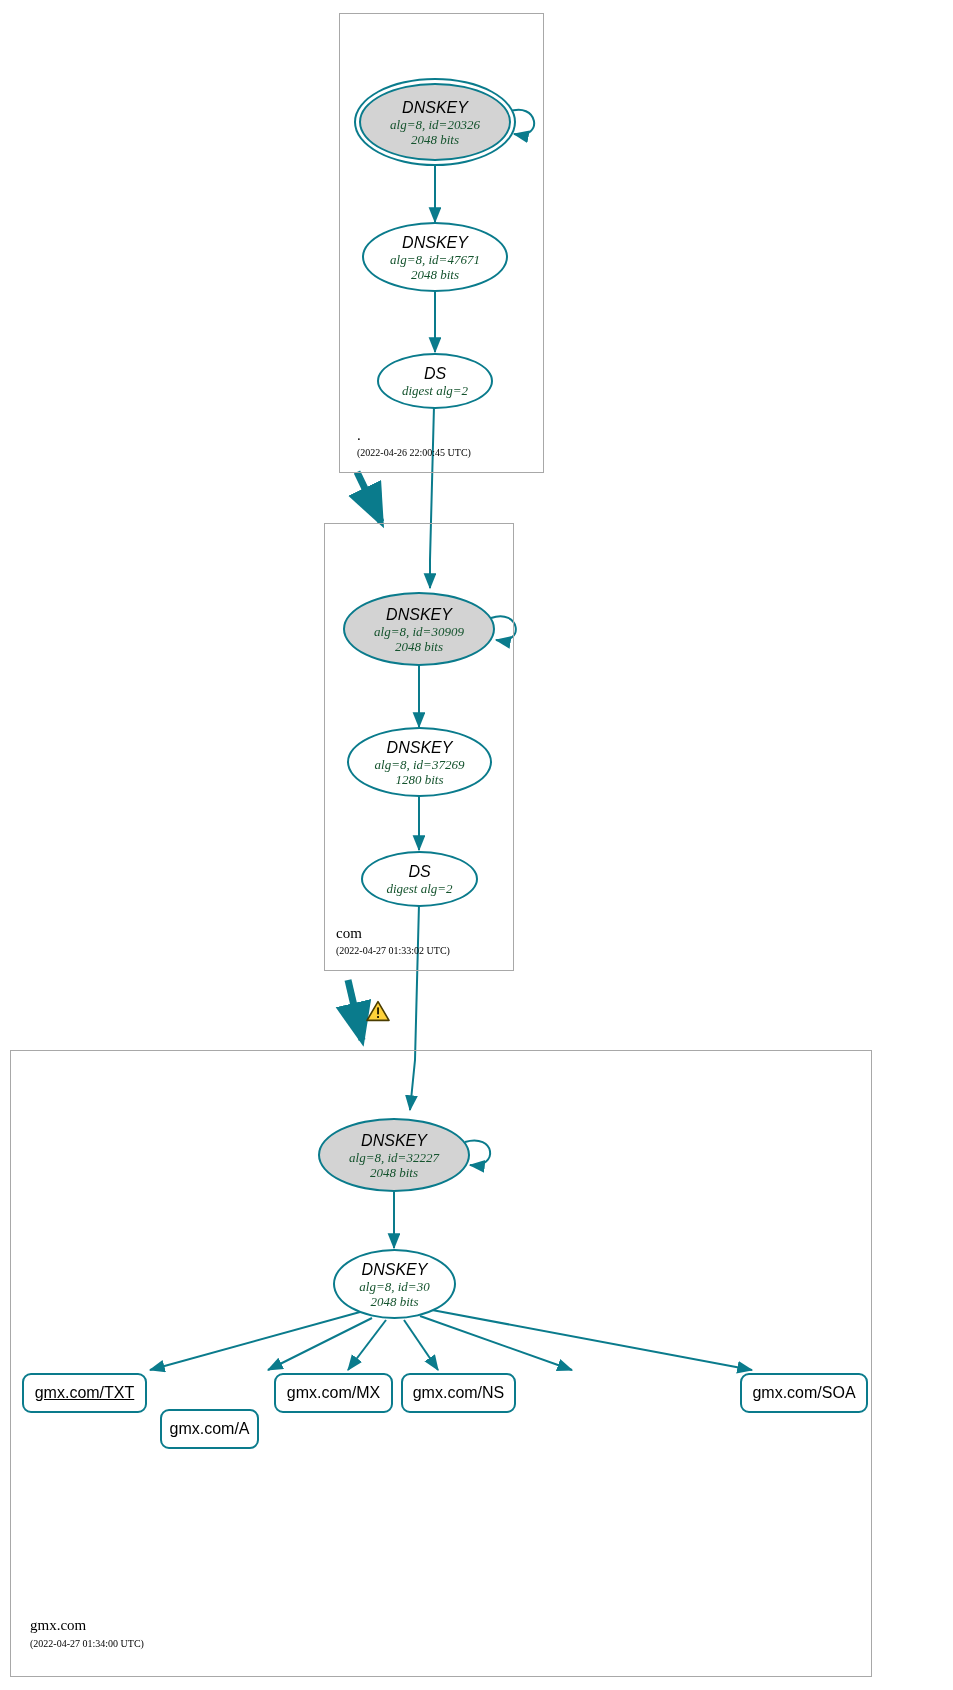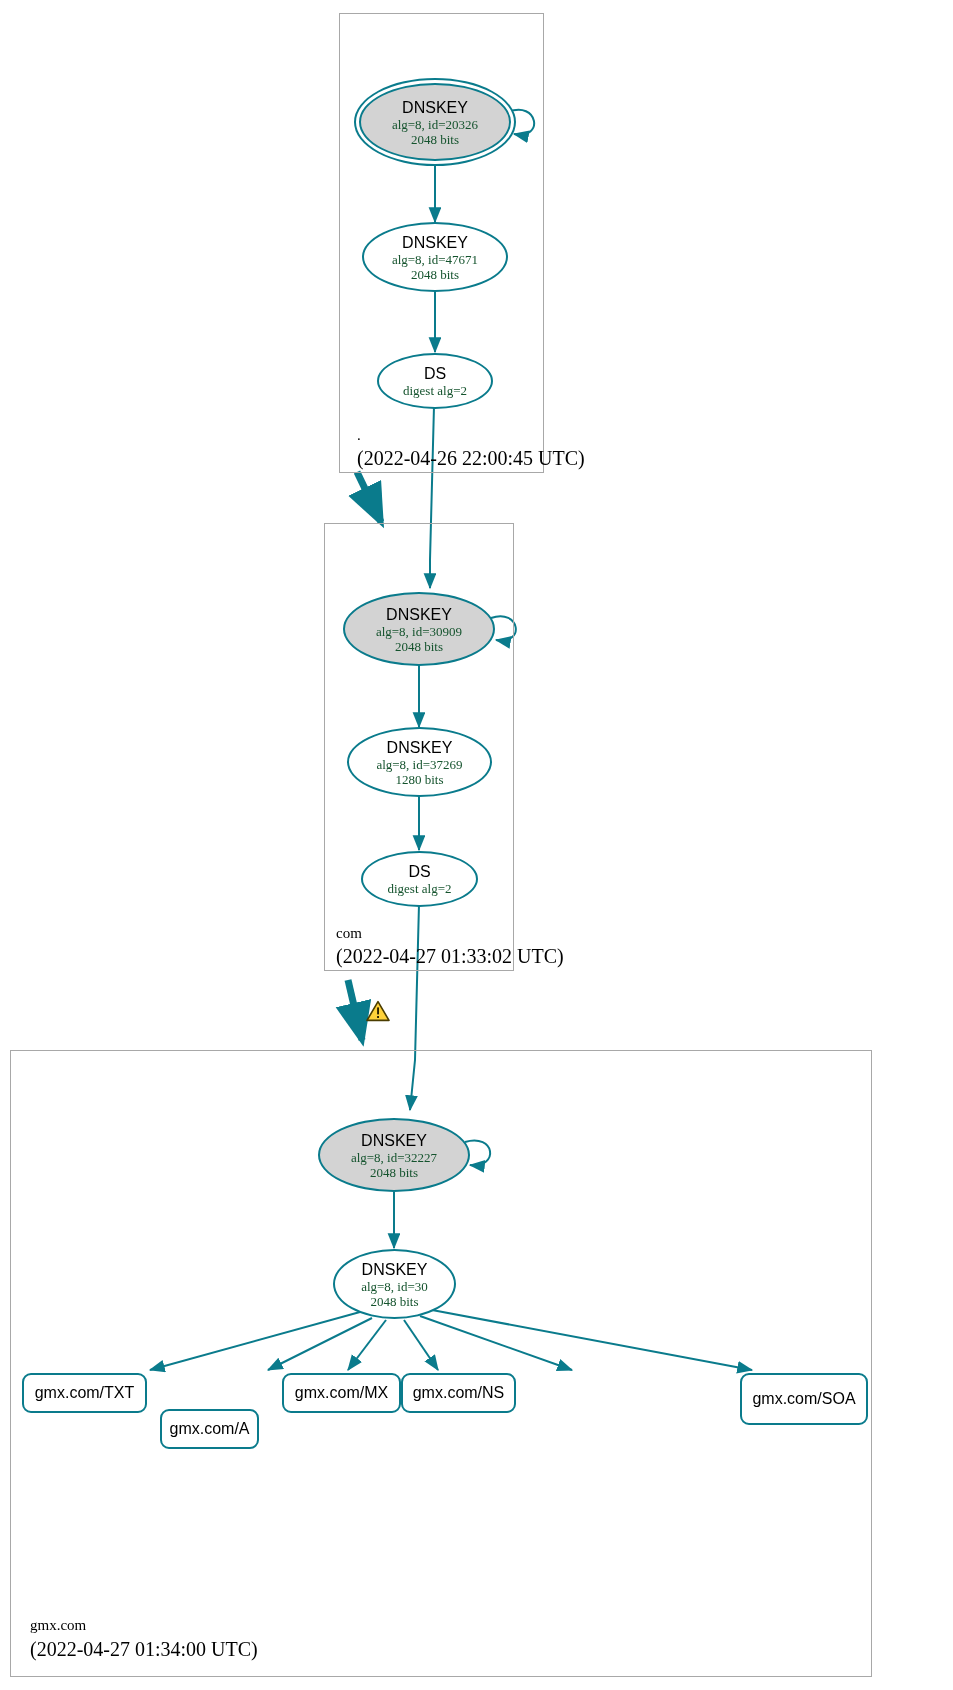--- a/index.html
+++ b/index.html
@@ -3,24 +3,24 @@
 <meta charset="utf-8">
 <style>
   html,body{margin:0;padding:0;background:#ffffff;}
   body{width:953px;height:1690px;position:relative;
        font-family:"Liberation Serif",serif;color:#000;}
   #stage{position:absolute;left:0;top:0;width:953px;height:1690px;}
   svg#graph{position:absolute;left:0;top:0;width:953px;height:1690px;}
 
   .zone-box{position:absolute;border:1px solid #a8a8a8;background:transparent;box-sizing:border-box;}
   .zone-label{position:absolute;font-family:"Liberation Serif",serif;font-size:15px;color:#000;white-space:nowrap;}
-  .zone-time{position:absolute;font-family:"Liberation Serif",serif;font-size:20px;color:#000;white-space:nowrap;}
+  .zone-time{position:absolute;font-family:"Liberation Serif",serif;font-size:10px;color:#000;white-space:nowrap;}
 
   .node{position:absolute;display:flex;flex-direction:column;align-items:center;justify-content:center;
-        text-align:center;box-sizing:border-box;}
+        text-align:center;box-sizing:border-box;font-style:italic;}
   .ellipse{border:2px solid #0a7b8c;border-radius:50%;background:#ffffff;
            display:flex;flex-direction:column;align-items:center;justify-content:center;
            width:100%;height:100%;box-sizing:border-box;}
   .ellipse.shaded{background:#d3d3d3;}
   .ellipse.anchor{box-shadow:0 0 0 3px #ffffff, 0 0 0 5px #0a7b8c;}
   .n-title{font-family:"Liberation Sans",sans-serif;font-size:16px;line-height:19px;color:#000;}
   .n-sub{font-family:"Liberation Serif",serif;font-size:13px;line-height:15px;color:#14532d;}
 
   .rr-box{position:absolute;border:2px solid #0a7b8c;border-radius:9px;background:#ffffff;
           display:flex;align-items:center;justify-content:center;box-sizing:border-box;}
@@ -150,29 +150,29 @@
   </div>
 
   <div class="node" style="left:333px;top:1249px;width:123px;height:70px;">
     <div class="ellipse">
       <div class="n-title">DNSKEY</div>
       <div class="n-sub">alg=8, id=30</div>
       <div class="n-sub">2048 bits</div>
     </div>
   </div>
 
-  <div class="rr-box" style="left:22px;top:1373px;width:125px;height:40px;">
+  <div class="rr-box" style="left:22px;top:1373px;width:125px;height:40px;text-decoration:underline;">
     <span class="rr-label">gmx.com/TXT</span>
   </div>
   <div class="rr-box" style="left:160px;top:1373px;width:99px;height:40px;margin-top:36px;">
     <span class="rr-label">gmx.com/A</span>
   </div>
-  <div class="rr-box" style="left:282px;top:1373px;width:119px;height:40px;">
+  <div class="rr-box" style="left:274px;top:1373px;width:119px;height:40px;">
     <span class="rr-label">gmx.com/MX</span>
   </div>
   <div class="rr-box" style="left:401px;top:1373px;width:115px;height:40px;">
     <span class="rr-label">gmx.com/NS</span>
   </div>
-  <div class="rr-box" style="left:740px;top:1373px;width:128px;height:52px;">
+  <div class="rr-box" style="left:740px;top:1373px;width:128px;height:40px;">
     <span class="rr-label">gmx.com/SOA</span>
   </div>
 
 </div>
 
 </body></html>

